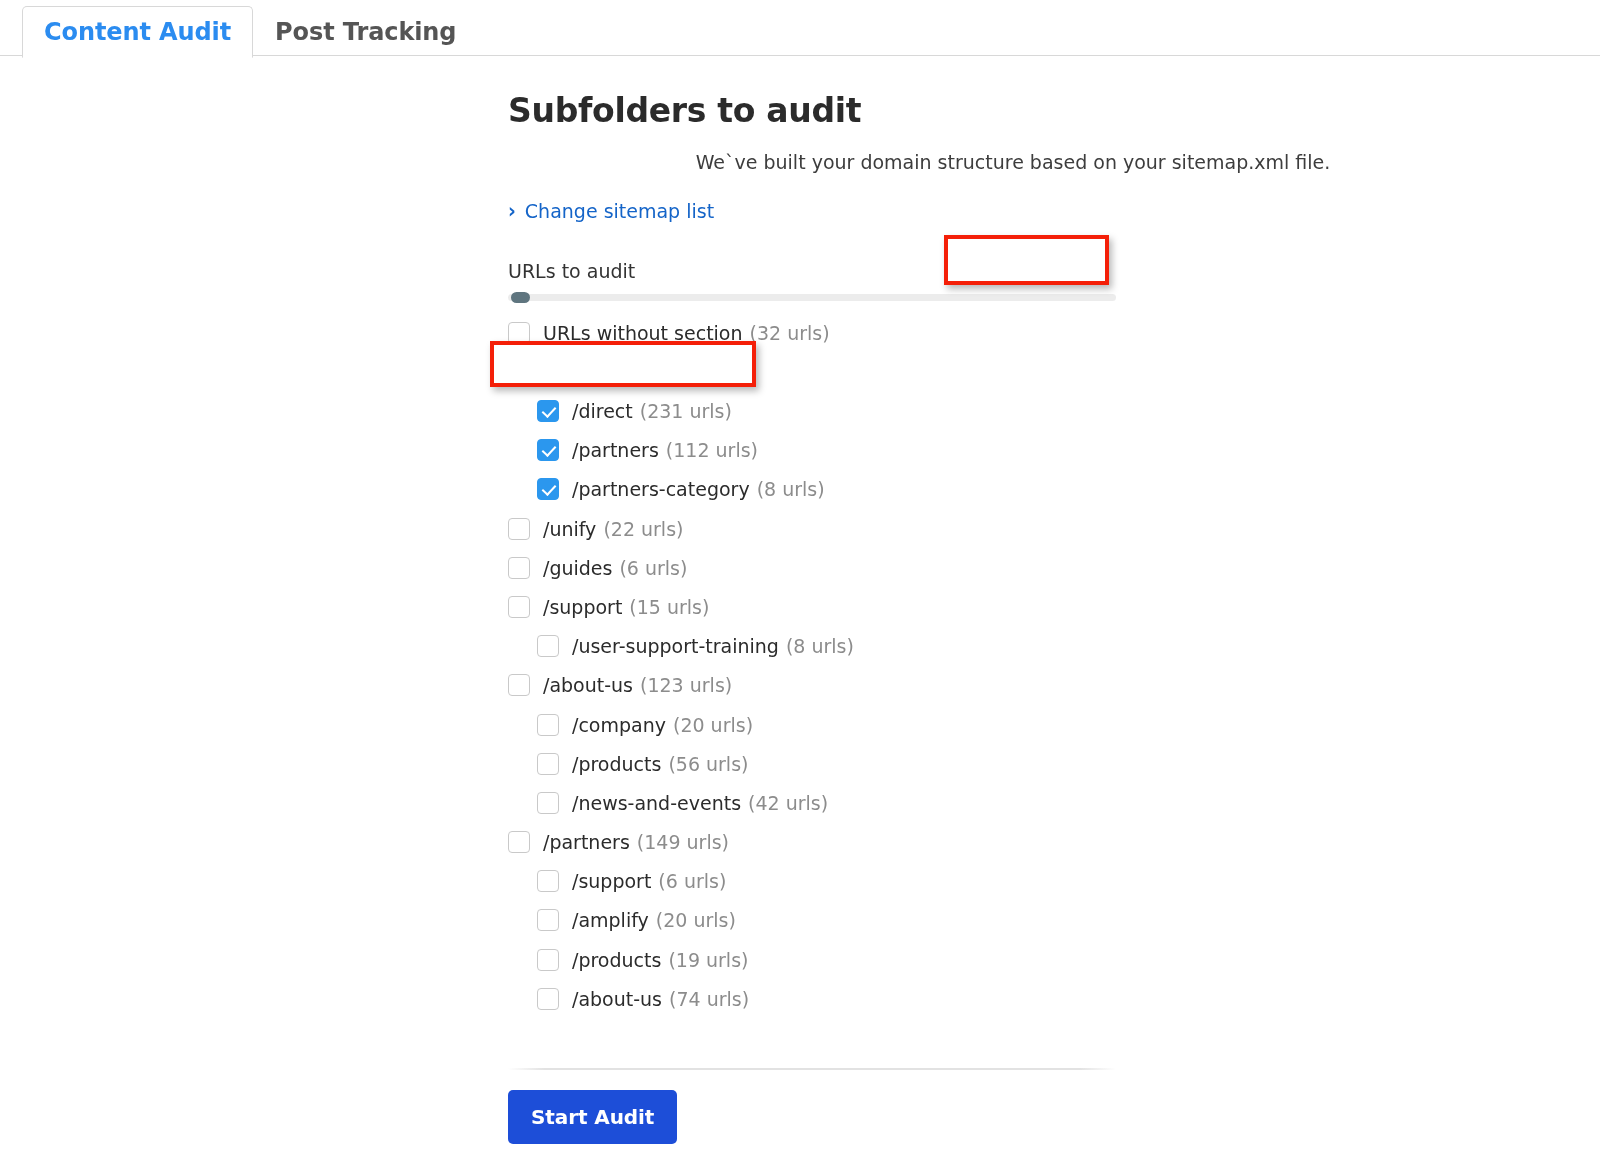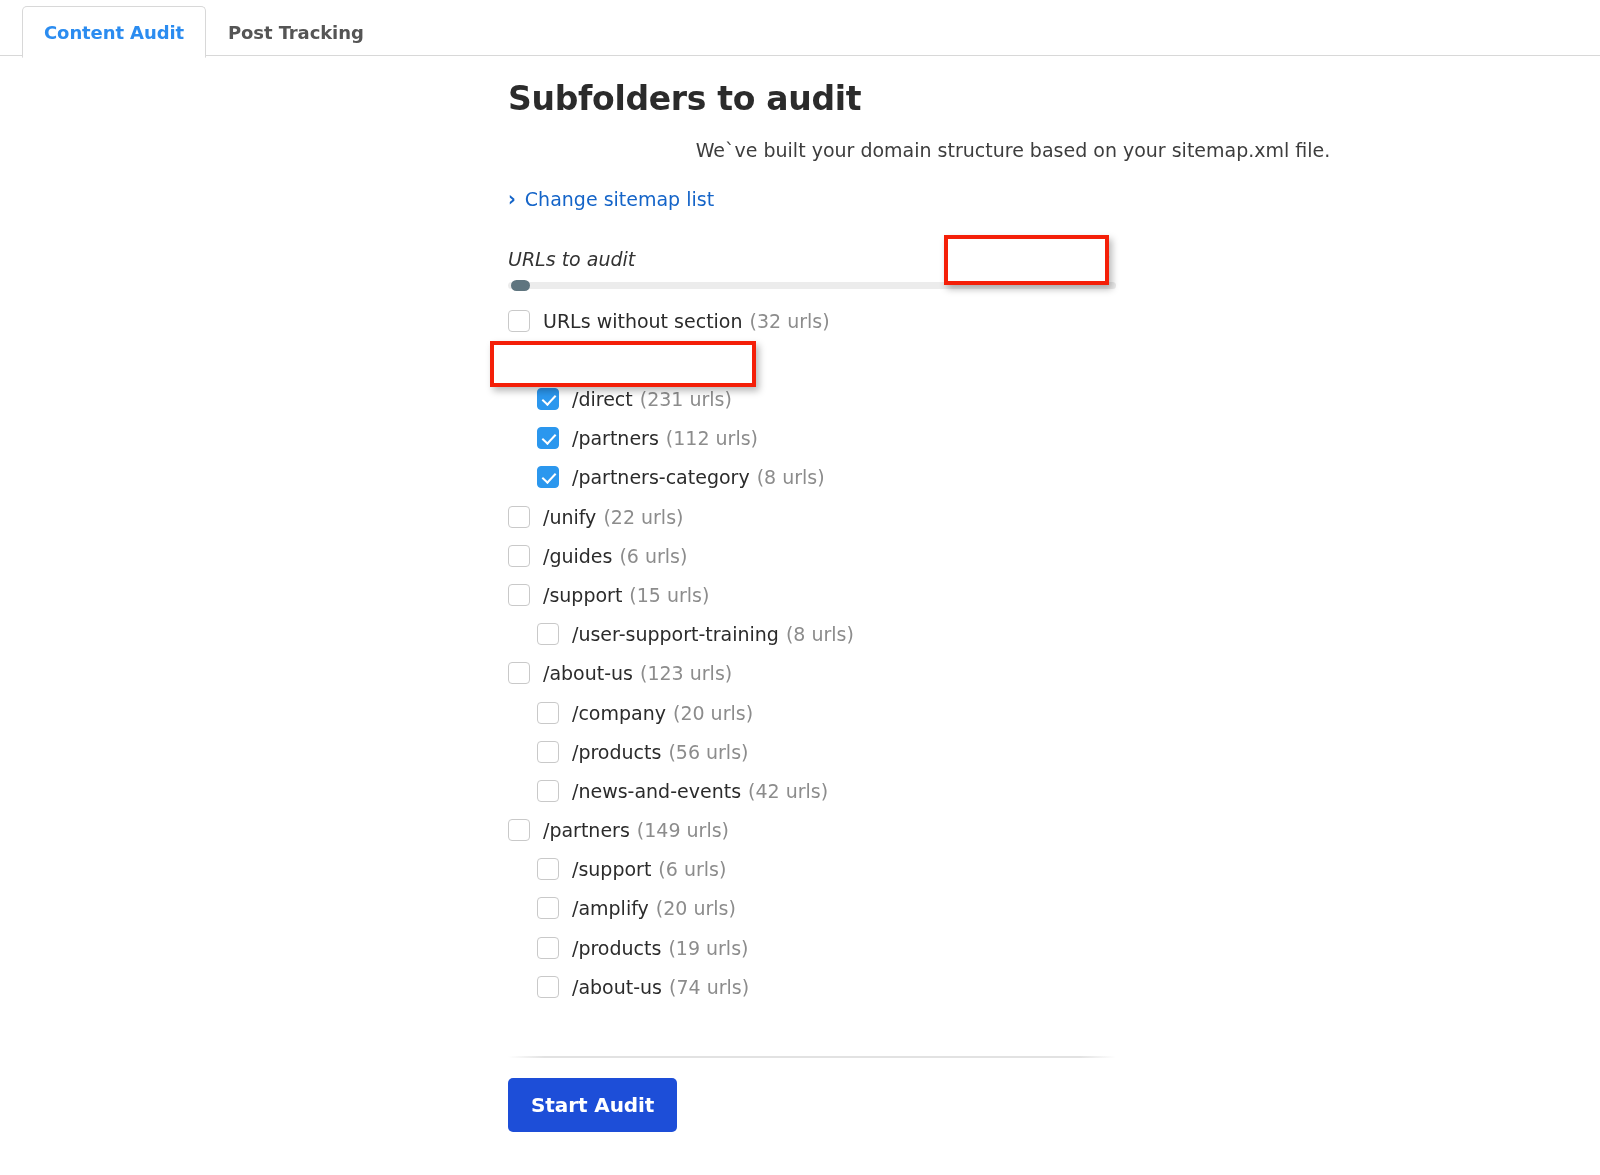--- a/index.html
+++ b/index.html
@@ -32,21 +32,21 @@
     left: 22px;
     top: 6px;
     display: flex;
     align-items: stretch;
     height: 51px;
   }
   .tab {
     display: flex;
     align-items: center;
     padding: 0 21px;
-    font-size: 18px;
+    font-size: 24px;
     font-weight: bold;
     letter-spacing: -0.1px;
     box-sizing: border-box;
     cursor: pointer;
     background: transparent;
     border: 1px solid transparent;
     border-bottom: none;
     position: relative;
     white-space: nowrap;
   }
@@ -67,21 +67,21 @@
   
   .page {
     position: absolute;
     top: 56px;
     left: 0;
     width: 1600px;
   }
   .content {
     position: absolute;
     left: 508px;
-    top: 24px;
+    top: 36px;
     width: 1010px;
   }
 
   .page-title {
     font-size: 33px;
     font-weight: bold;
     color: #2b2b2b;
     letter-spacing: -0.3px;
     margin: 0;
     line-height: 1.15;
@@ -115,21 +115,20 @@
   
   .slider-block {
     margin-top: 38px;
     width: 608px;
     position: relative;
   }
   .slider-row {
     display: flex;
     align-items: flex-end;
     justify-content: space-between;
-    font-style: italic;
   }
   .slider-label {
     font-size: 19px;
     color: #333333;
   }
   .slider-value {
     font-size: 19px;
     color: #555555;
     padding-right: 6px;
   }

